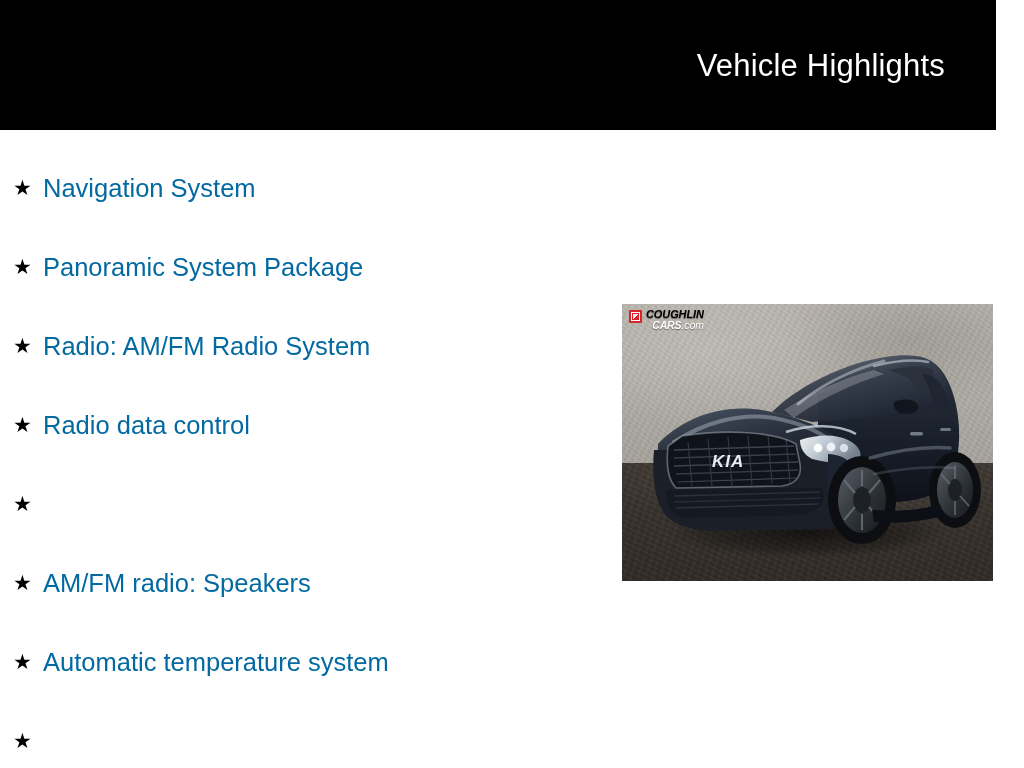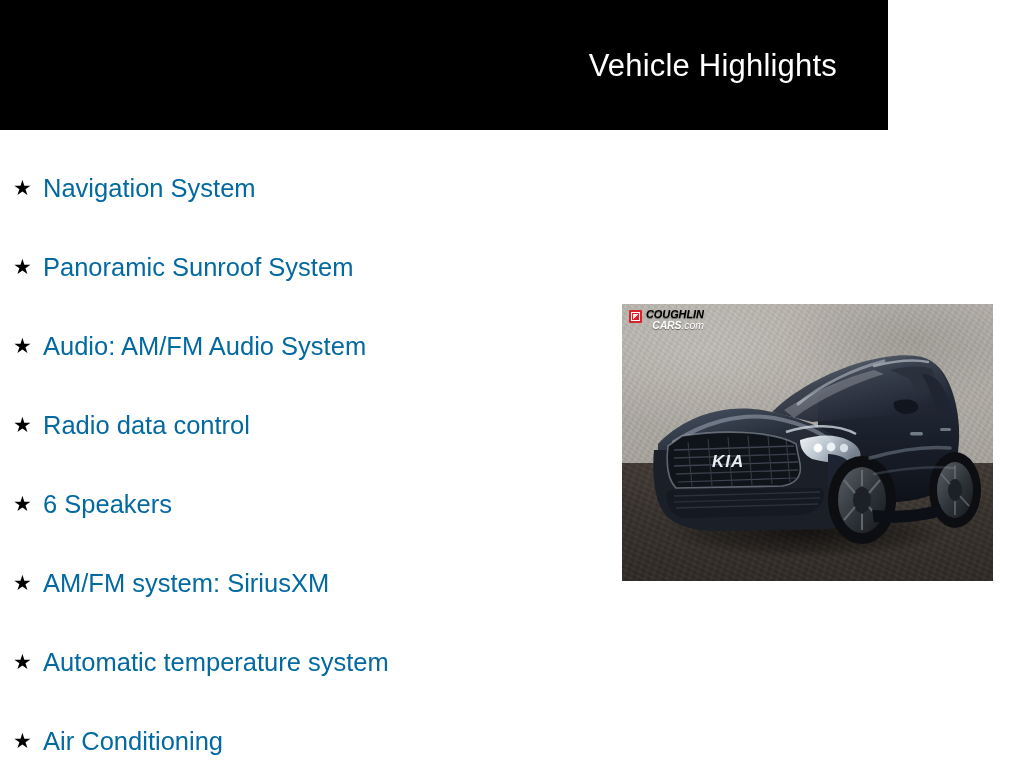--- a/index.html
+++ b/index.html
@@ -13,21 +13,21 @@
     font-family: "Liberation Sans", sans-serif;
     overflow: hidden;
     position: relative;
   }
 
   
   .header-bar {
     position: absolute;
     left: 0;
     top: 0;
-    width: 888px;
+    width: 996px;
     height: 130px;
     background: #000000;
     box-sizing: border-box;
   }
   .header-title {
     position: absolute;
     right: 51px;
     top: 47px;
     color: #ffffff;
     font-size: 31px;
@@ -202,45 +202,43 @@
   <div class="header-title">Vehicle Highlights</div>
 </div>
 
 <ul class="highlights-list">
   <li class="highlight-item">
     <span class="bullet-star">★</span>
     <span class="highlight-label">Navigation System</span>
   </li>
   <li class="highlight-item">
     <span class="bullet-star">★</span>
-    <span class="highlight-label">Panoramic Sunroof System</span>
-  </li>
-  <li class="highlight-item">
-    <span class="bullet-star">★</span>
-    <span class="highlight-label">Audio: AM/FM Audio System</span>
+    <span class="highlight-label">Panoramic System Package</span>
+  </li>
+  <li class="highlight-item">
+    <span class="bullet-star">★</span>
+    <span class="highlight-label">Radio: AM/FM Radio System</span>
   </li>
   <li class="highlight-item">
     <span class="bullet-star">★</span>
     <span class="highlight-label">Radio data control</span>
   </li>
   <li class="highlight-item">
     <span class="bullet-star">★</span>
-    <span class="highlight-label">6 Speakers</span>
-  </li>
-  <li class="highlight-item">
-    <span class="bullet-star">★</span>
-    <span class="highlight-label">AM/FM system: SiriusXM</span>
+  </li>
+  <li class="highlight-item">
+    <span class="bullet-star">★</span>
+    <span class="highlight-label">AM/FM radio: Speakers</span>
   </li>
   <li class="highlight-item">
     <span class="bullet-star">★</span>
     <span class="highlight-label">Automatic temperature system</span>
   </li>
   <li class="highlight-item">
     <span class="bullet-star">★</span>
-    <span class="highlight-label">Air Conditioning</span>
   </li>
 </ul>
 
 <div class="vehicle-photo">
   <div class="photo-wall"></div>
   <div class="photo-floor"></div>
 
   <svg class="car-svg" viewBox="0 0 371 277" preserveAspectRatio="none">
     <defs>
       <linearGradient id="bodyGrad" x1="0" y1="0" x2="0.3" y2="1">

